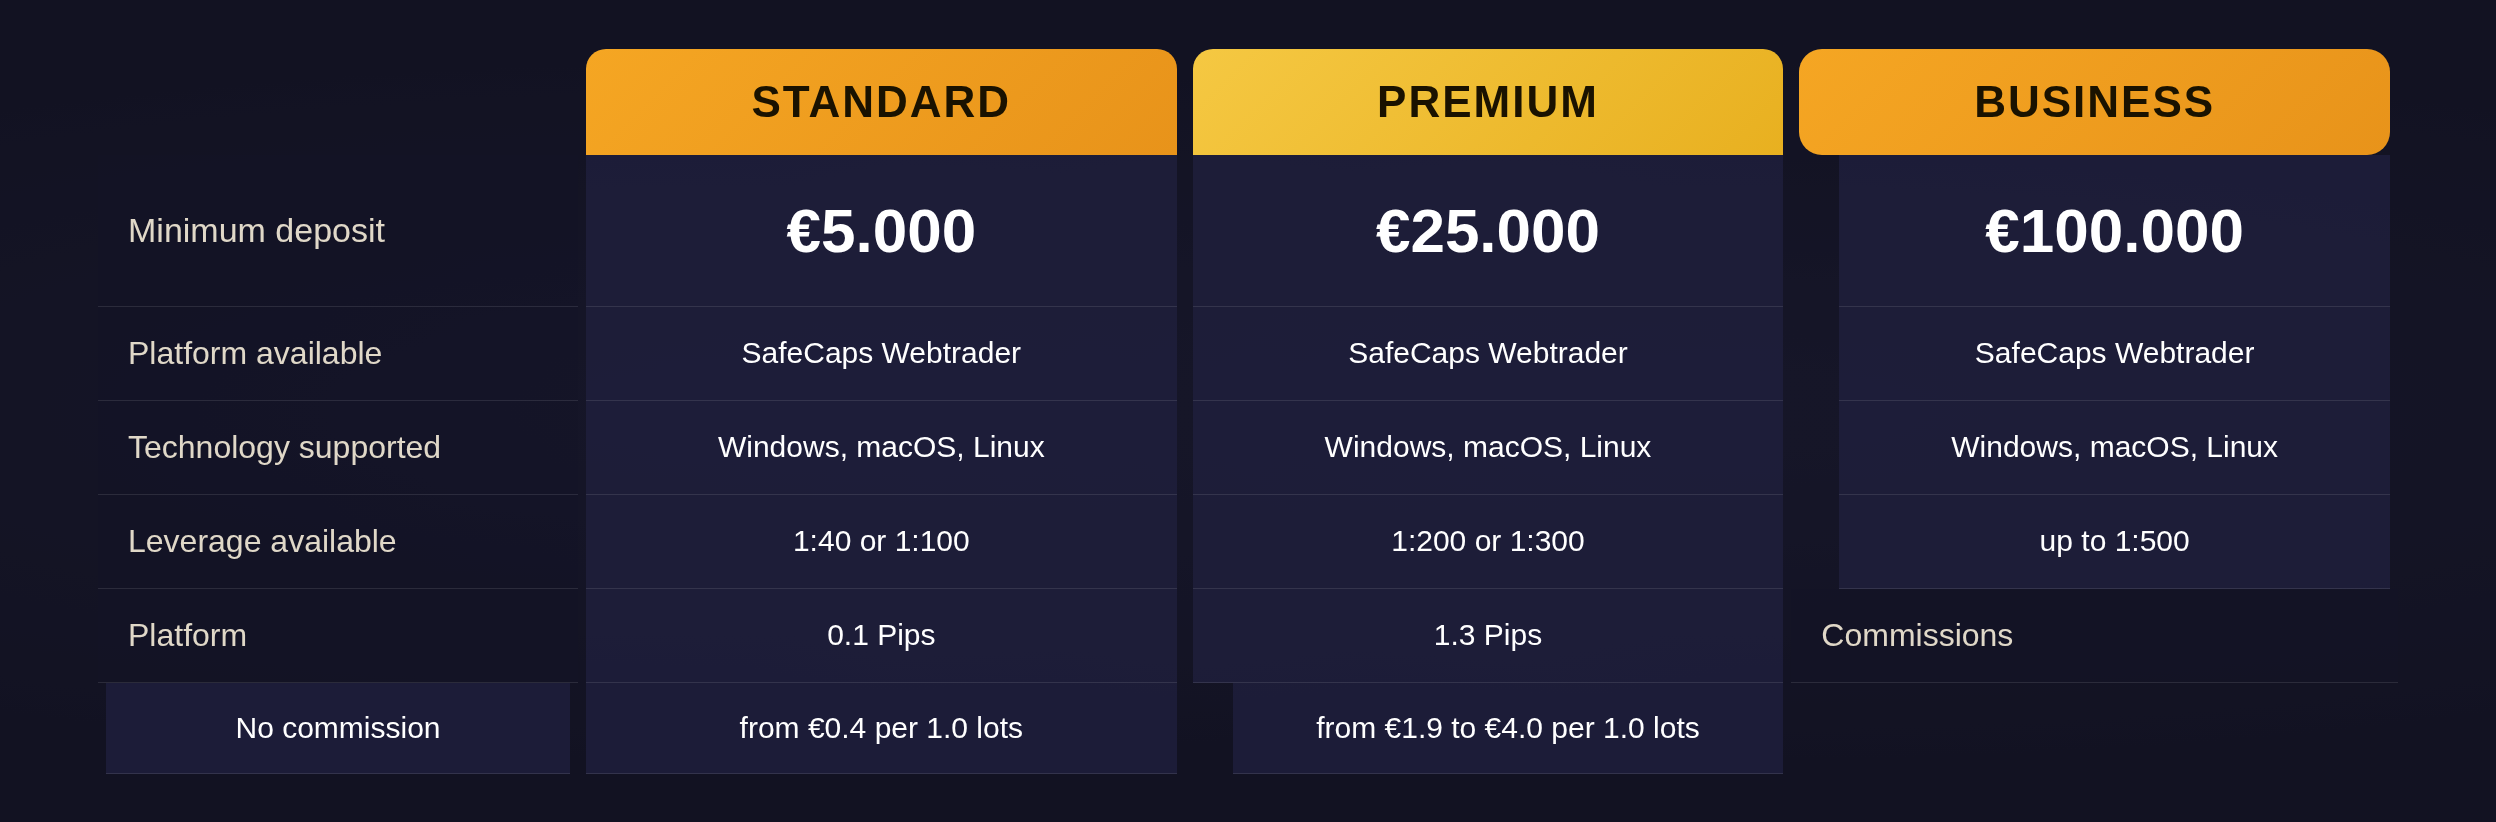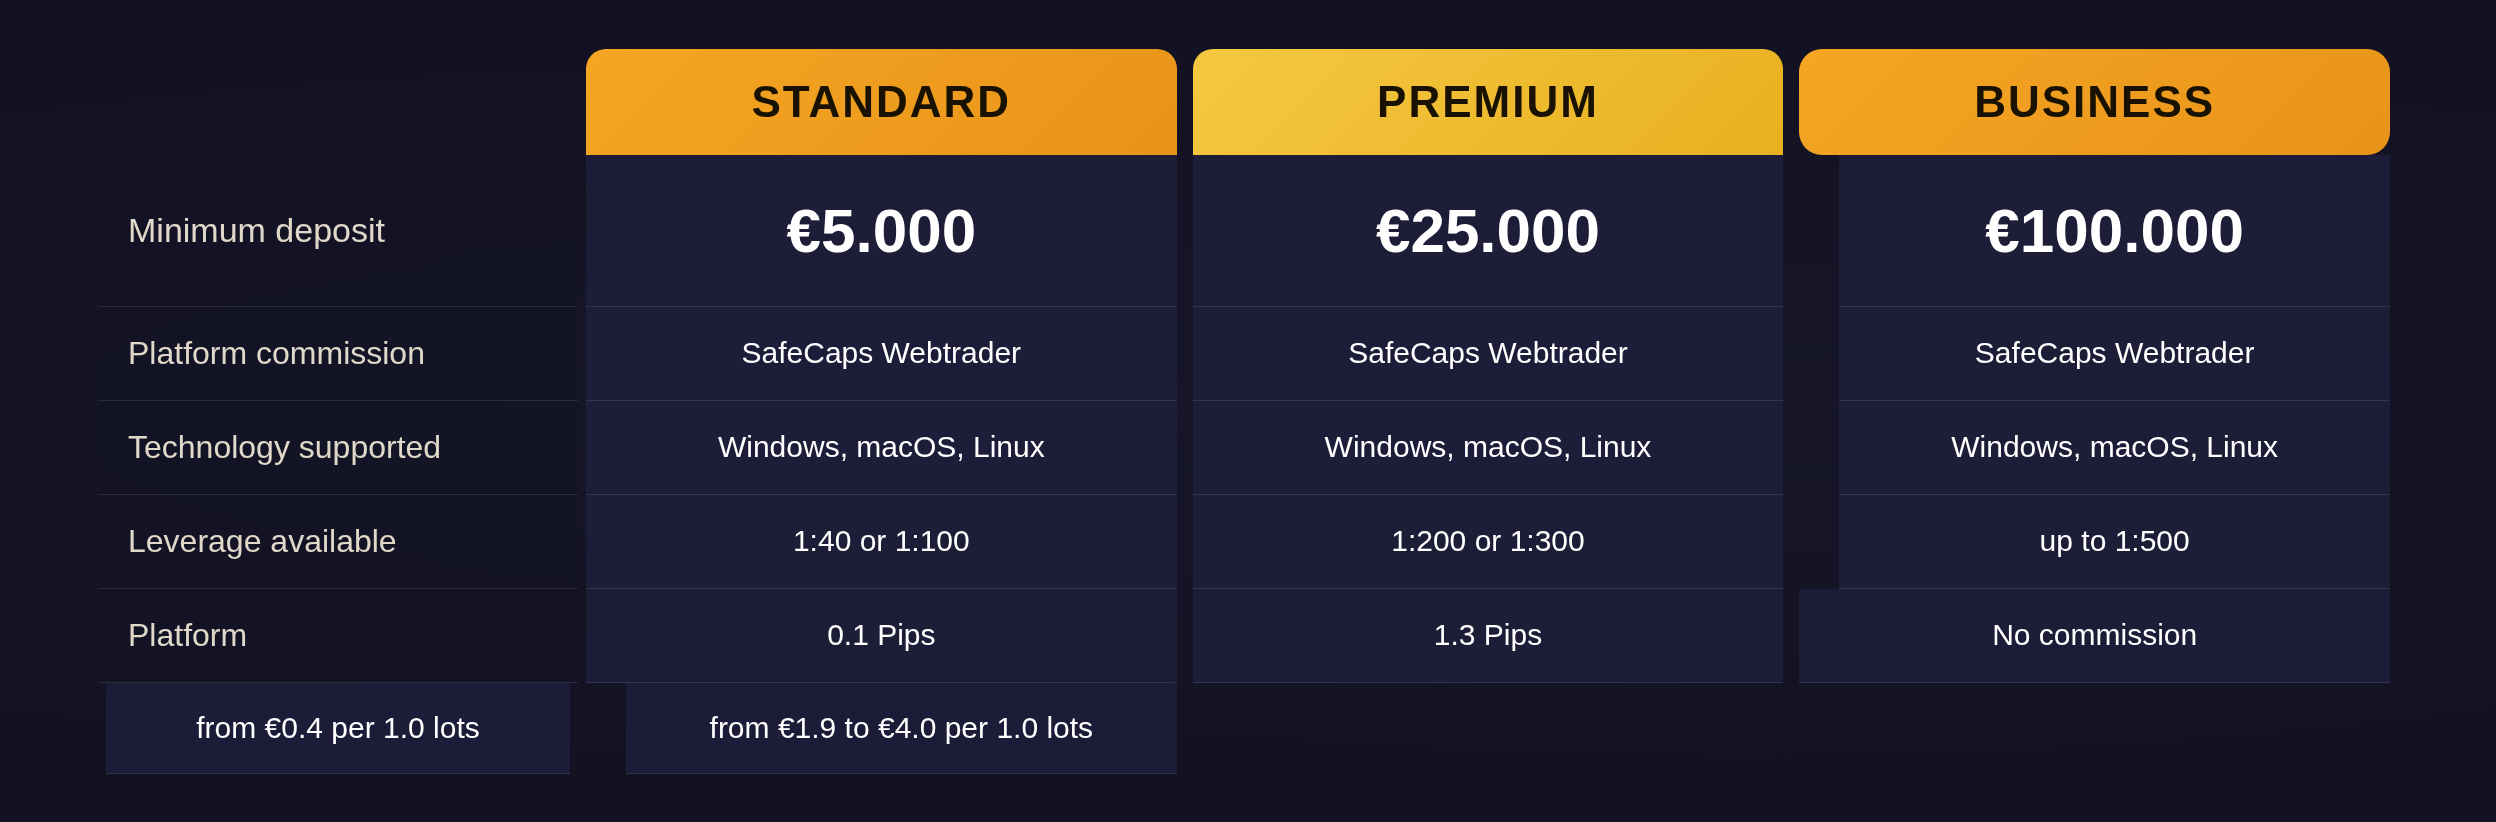--- a/index.html
+++ b/index.html
@@ -148,21 +148,21 @@
       <span>€5.000</span>
     </div>
     <div class="row-value premium-col deposit-value">
       <span>€25.000</span>
     </div>
     <div class="row-value business-col deposit-value">
       <span>€100.000</span>
     </div>
 
     <div class="row-label">
-      <span>Platform commission</span>
+      <span>Platform available</span>
     </div>
     <div class="row-value standard-col">
       <span>SafeCaps Webtrader</span>
     </div>
     <div class="row-value premium-col">
       <span>SafeCaps Webtrader</span>
     </div>
     <div class="row-value business-col">
       <span>SafeCaps Webtrader</span>
     </div>
@@ -196,20 +196,23 @@
     <div class="row-label">
       <span>Platform</span>
     </div>
     <div class="row-value standard-col">
       <span>0.1 Pips</span>
     </div>
     <div class="row-value premium-col">
       <span>1.3 Pips</span>
     </div>
 
+    <div class="row-label last-row">
+      <span>Commissions</span>
+    </div>
     <div class="row-value standard-col last-row">
       <span>No commission</span>
     </div>
     <div class="row-value premium-col last-row">
       <span>from €0.4 per 1.0 lots</span>
     </div>
     <div class="row-value business-col last-row">
       <span>from €1.9 to €4.0 per 1.0 lots</span>
     </div>
 

